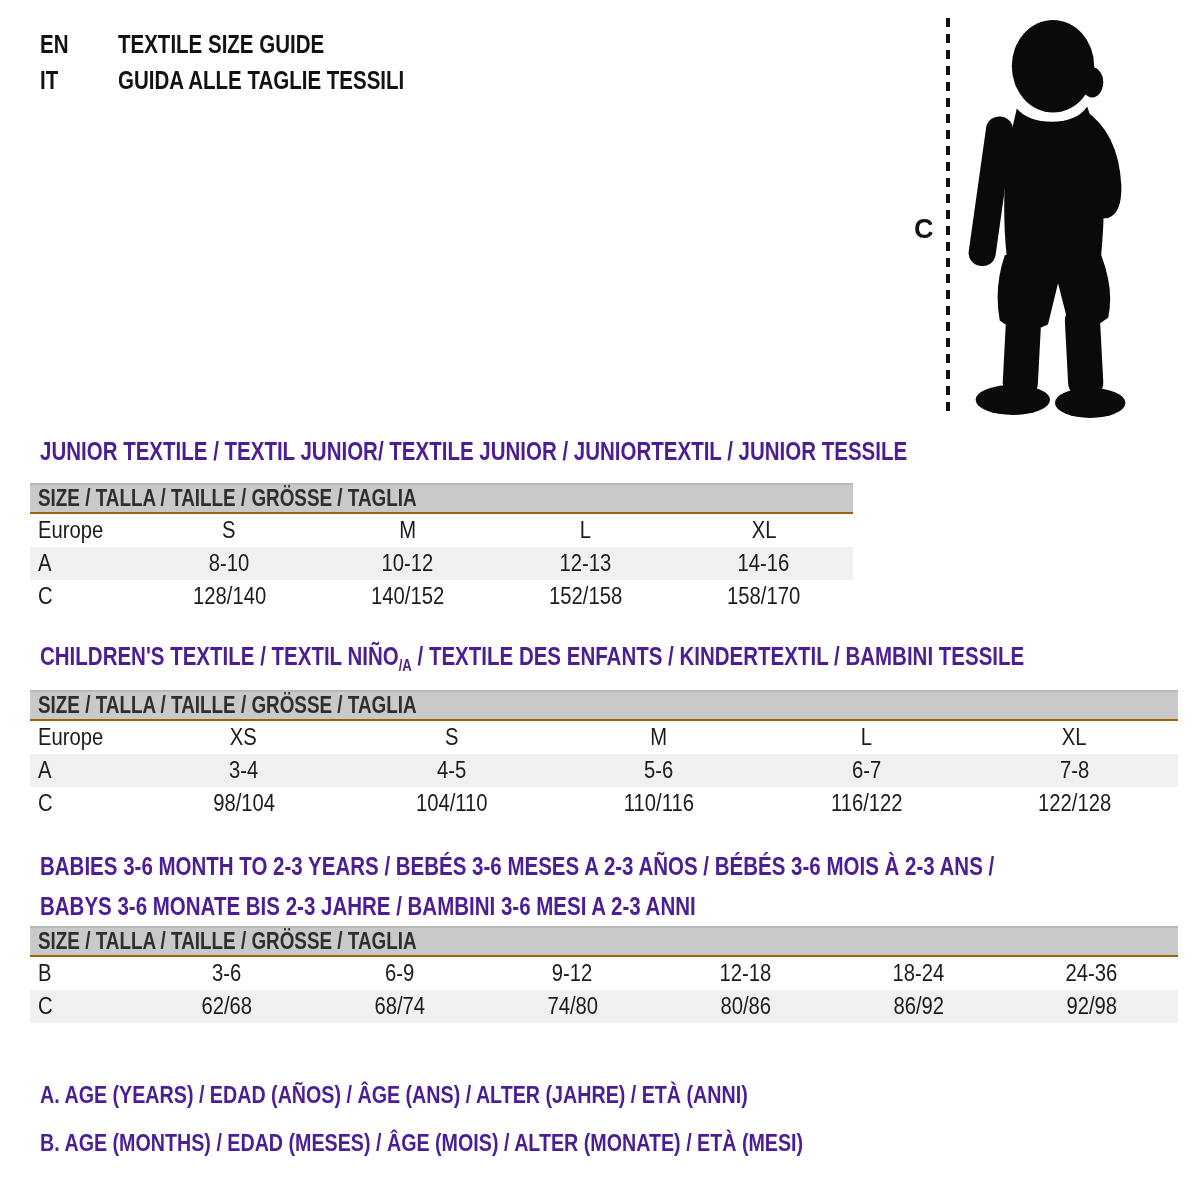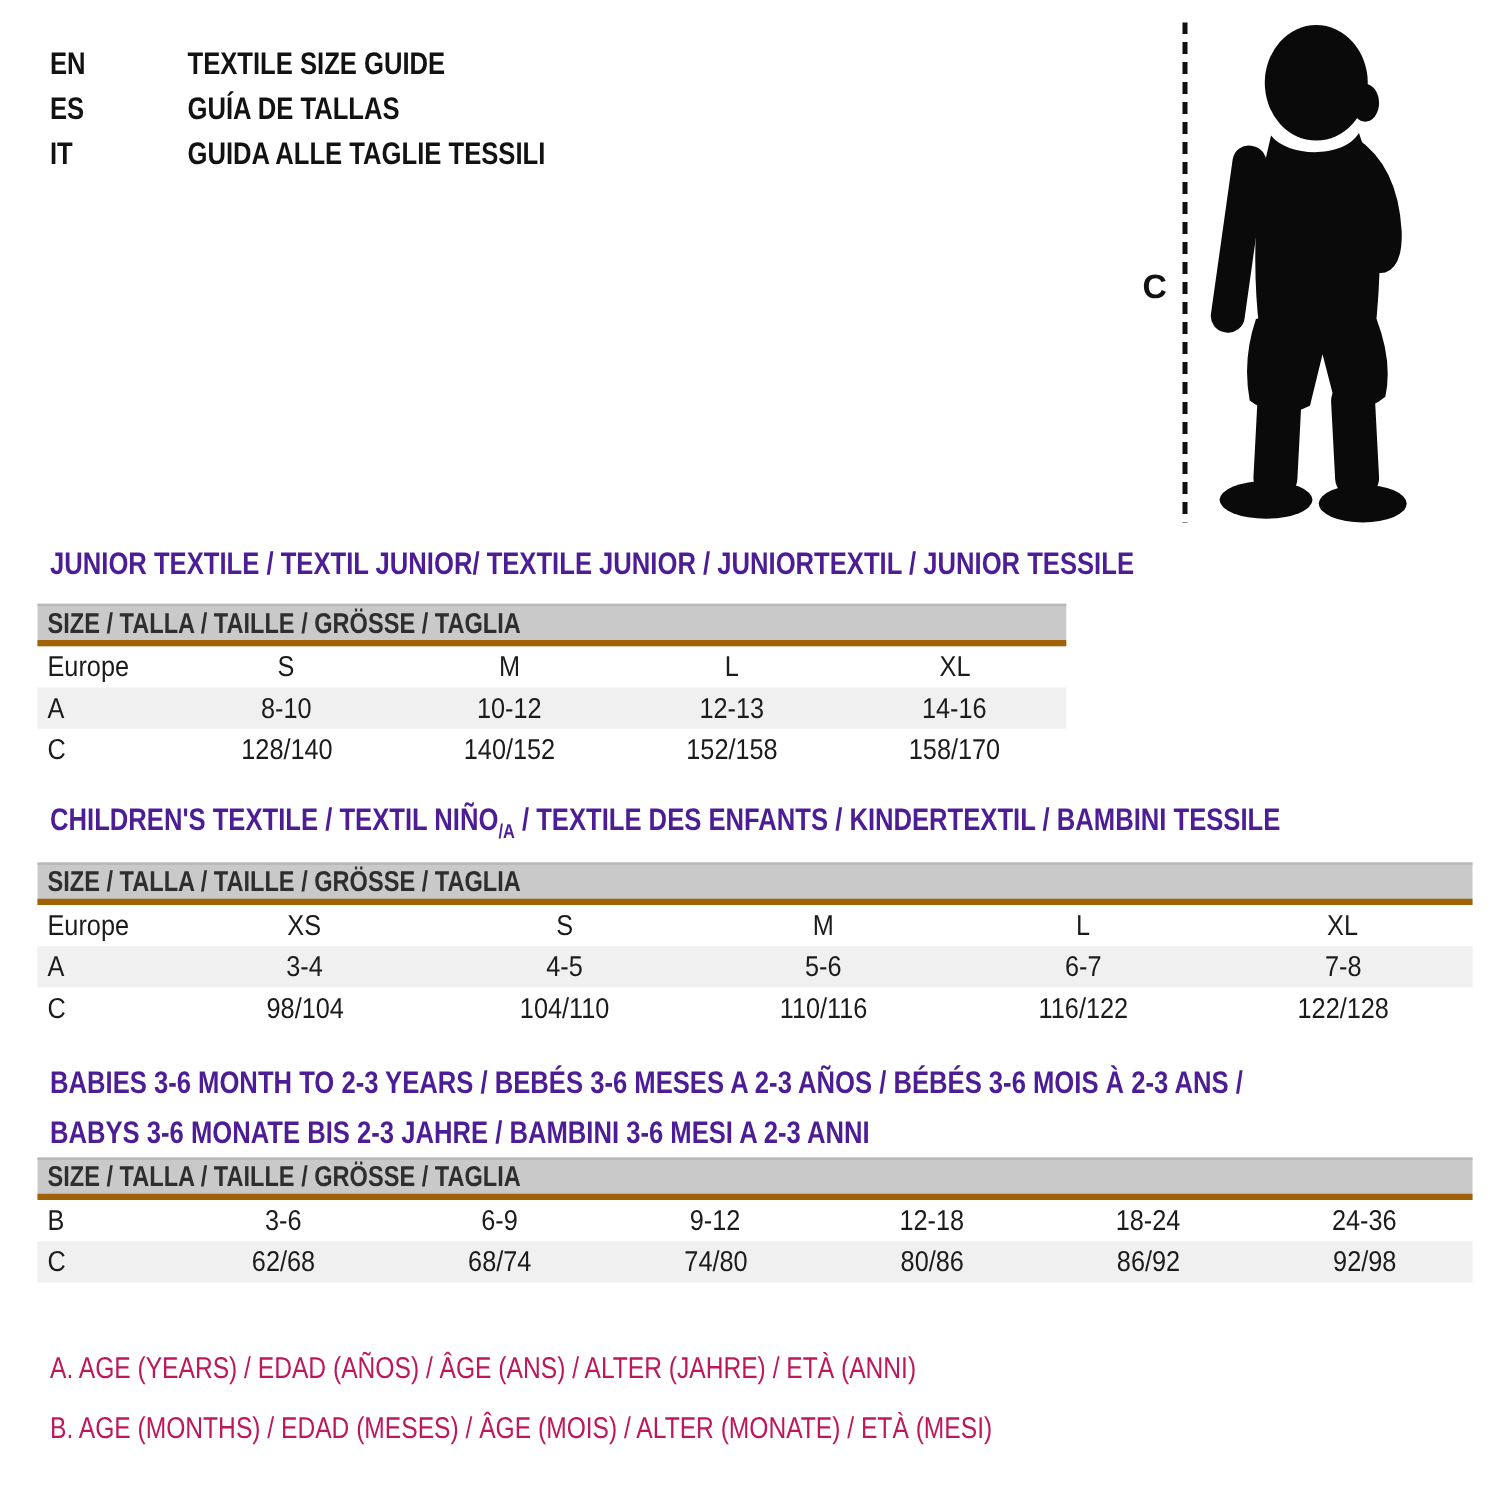--- a/index.html
+++ b/index.html
@@ -5,58 +5,54 @@
   html,body{margin:0;padding:0;background:#fff;}
   .canvas{
     position:relative;width:1200px;height:1200px;background:#ffffff;overflow:hidden;
     font-family:"Liberation Sans","DejaVu Sans",sans-serif;color:#1b1b1b;
   }
   .abs{position:absolute;}
   
   .cond{display:inline-block;transform:scaleX(0.82);transform-origin:0 50%;white-space:nowrap;}
   .heading{font-weight:bold;font-size:25px;color:#4c1d95;letter-spacing:0px;line-height:26px;}
   
-  .lang-row{display:flex;height:36px;align-items:flex-end;font-weight:bold;font-size:25px;color:#121212;gap:32px;}
+  .lang-row{display:flex;height:36px;align-items:flex-start;font-weight:bold;font-size:25px;color:#121212;}
   .lang-code{width:78px;flex:0 0 78px;}
   
   .height-line{
     position:absolute;left:946px;top:18px;width:4px;height:400px;
     background:repeating-linear-gradient(to bottom,#101010 0 9px,transparent 9px 16px);
   }
   .c-label{position:absolute;left:914px;top:214px;font-weight:bold;font-size:27px;color:#121212;}
   
   .sizetable{font-size:23px;}
   .sizebar{
     height:27px;line-height:27px;background:#c9c9c9;
-    border-top:2px solid #b9b9b9;border-bottom:5px solid #a16207;
+    border-top:2px solid #b9b9b9;border-bottom:2px solid #a16207;
     padding-left:8px;font-weight:bold;font-size:23px;color:#2e2e2e;
   }
   .trow{display:flex;align-items:center;height:33px;}
   .trow .lbl{flex:0 0 110px;width:110px;padding-left:8px;box-sizing:border-box;text-decoration:underline;}
   .trow .val{flex:1;text-align:center;}
   .shade{background:#f0f0f0;}
   .cellText{display:inline-block;transform:scaleX(0.88);white-space:nowrap;}
   .lft{transform-origin:0 50%;}
   .sub-a{font-size:16px;vertical-align:-6px;font-weight:bold;}
-  .footnote{font-weight:normal;font-size:24px;color:#be185d;line-height:30px;}
+  .footnote{font-weight:bold;font-size:24px;color:#4c1d95;line-height:30px;}
   .baby{position:absolute;left:960px;top:14px;width:182px;height:412px;}
 </style>
 </head>
 <body>
 
 <div class="canvas">
 
   <div class="abs" style="left:40px;top:30px;">
     <div class="lang-row">
       <span class="lang-code"><span class="cond">EN</span></span>
       <span class="cond">TEXTILE SIZE GUIDE</span>
-    </div>
-    <div class="lang-row">
-      <span class="lang-code"><span class="cond">ES</span></span>
-      <span class="cond">GUÍA DE TALLAS</span>
     </div>
     <div class="lang-row">
       <span class="lang-code"><span class="cond">IT</span></span>
       <span class="cond">GUIDA ALLE TAGLIE TESSILI</span>
     </div>
   </div>
 
   <div class="height-line"></div>
   <div class="c-label">C</div>
   <svg class="baby" viewBox="0 0 180 410" aria-hidden="true">

